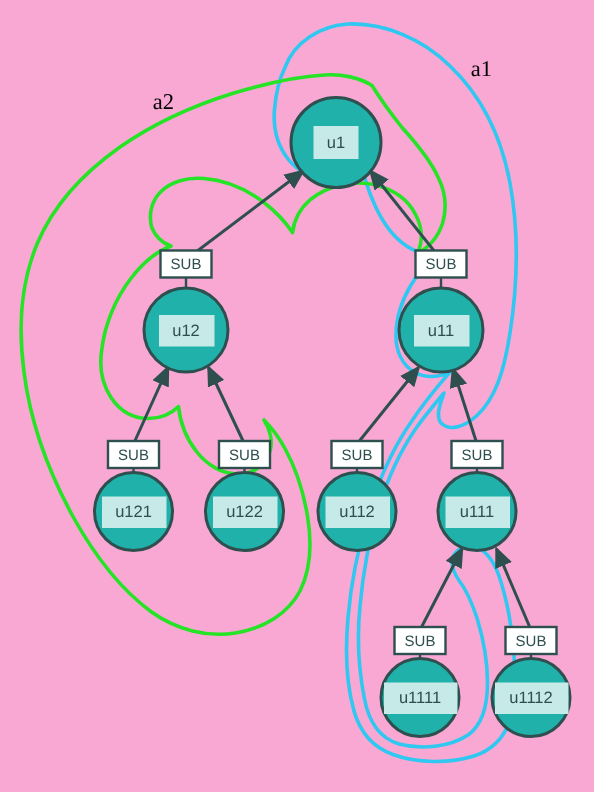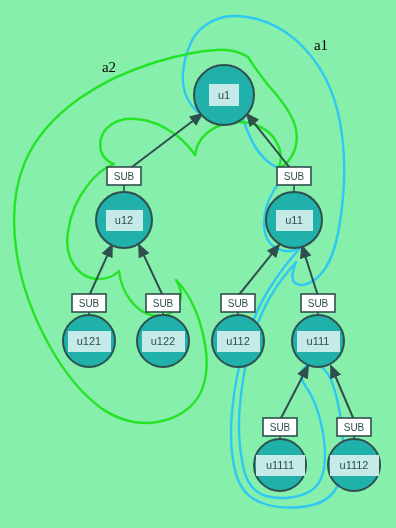--- a/index.html
+++ b/index.html
@@ -8,21 +8,21 @@
     padding: 0;
     background: #ffffff;
   }
   body {
     font-family: "Liberation Sans", sans-serif;
   }
   #canvas {
     position: relative;
     width: 396px;
     height: 528px;
-    background: #86efac;
+    background: #f9a8d4;
     overflow: hidden;
   }
   #diagram-svg {
     position: absolute;
     left: 0;
     top: 0;
     width: 396px;
     height: 528px;
   }
   .node-circle {

